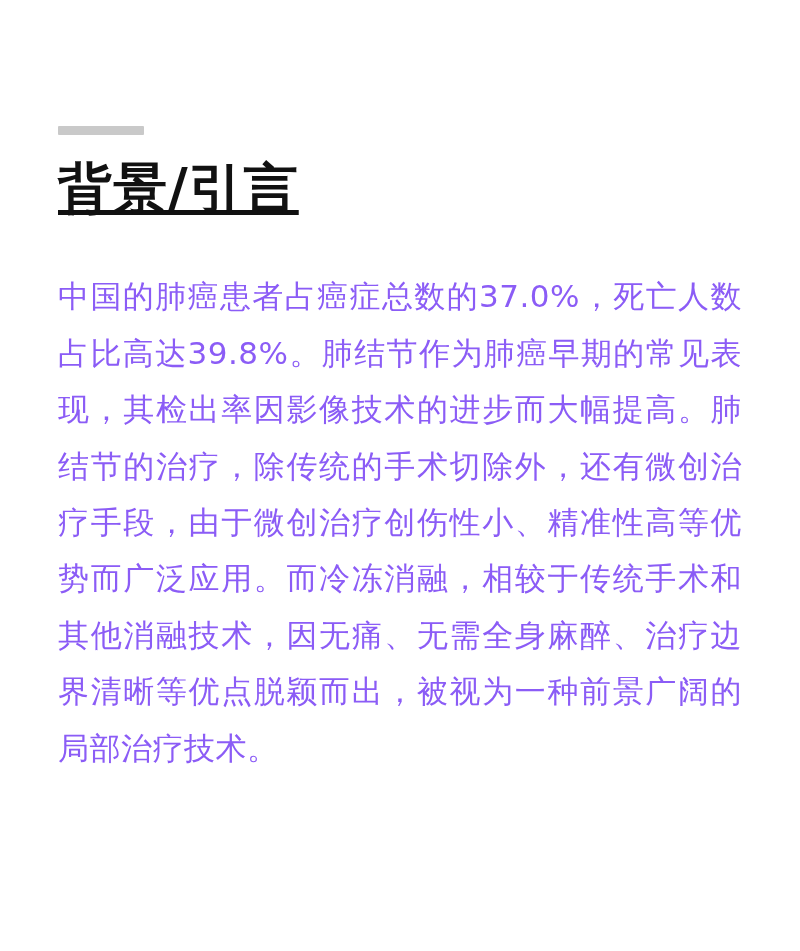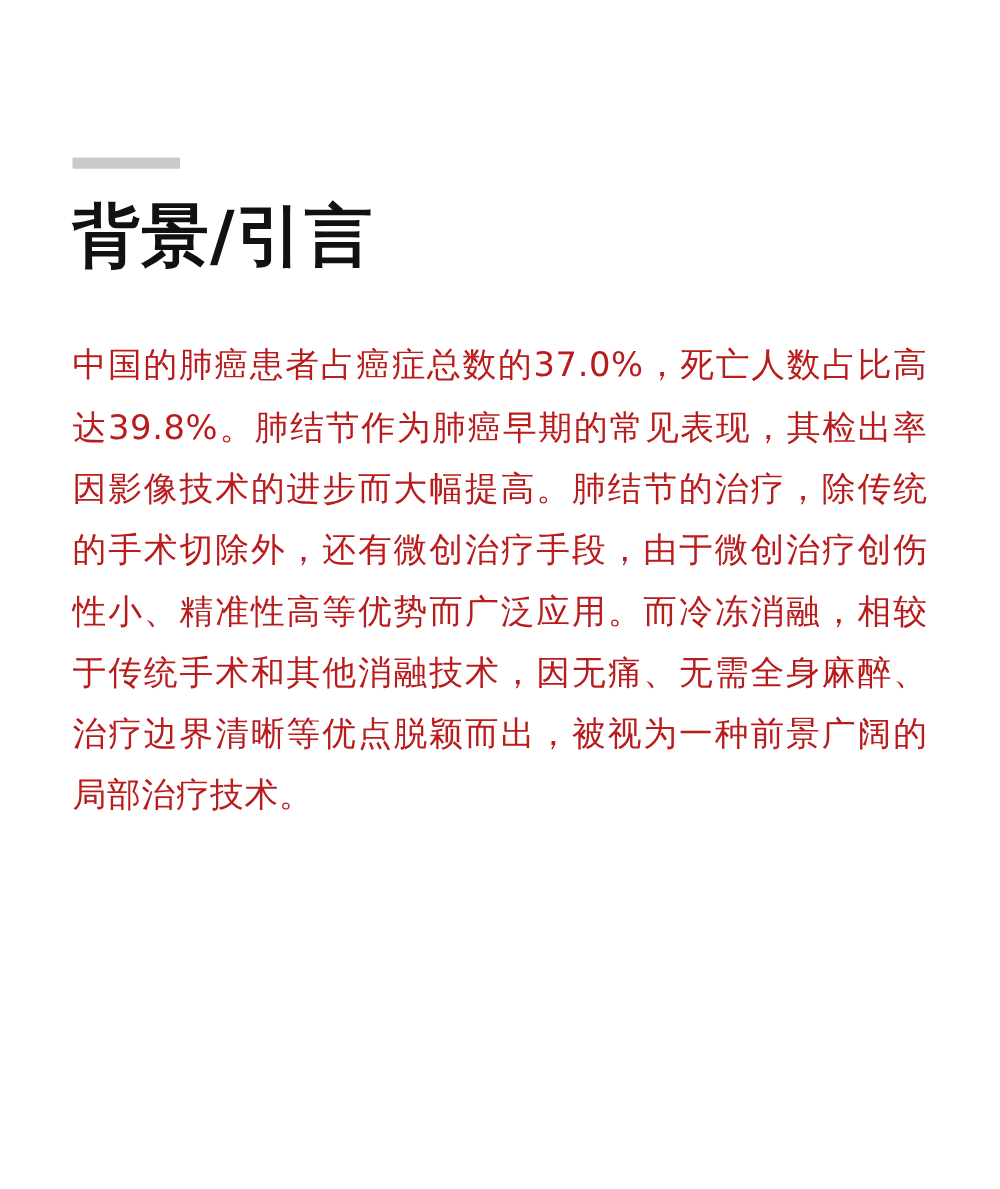--- a/index.html
+++ b/index.html
@@ -30,28 +30,29 @@
     border-radius: 1px;
   }
   .section-title {
     margin: 24px 0 0 0;
     font-family: "DejaVu Serif", "Liberation Serif", serif;
     font-weight: bold;
     font-size: 54px;
     line-height: 1.1;
     letter-spacing: 1px;
     color: #111111;
+    text-decoration: underline;
   }
   .body-copy {
     margin-top: 50px;
     font-family: "DejaVu Sans", "Liberation Sans", sans-serif;
-    font-size: 27px;
+    font-size: 31px;
     line-height: 1.82;
     letter-spacing: 0.5px;
-    color: #b91c1c;
+    color: #8b5cf6;
     text-align: justify;
     text-justify: inter-ideograph;
     white-space: normal;
   }
 </style>
 </head>
 <body>
 
 <div class="page">
 

